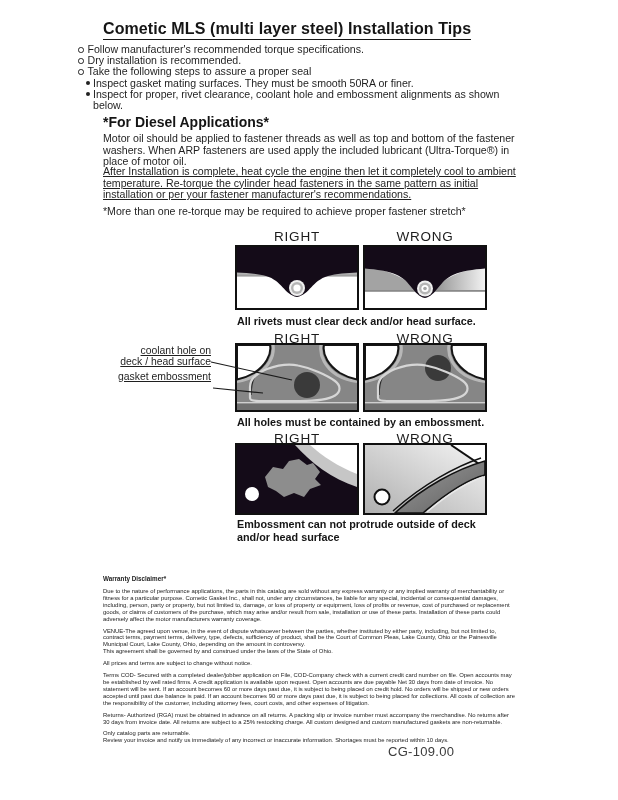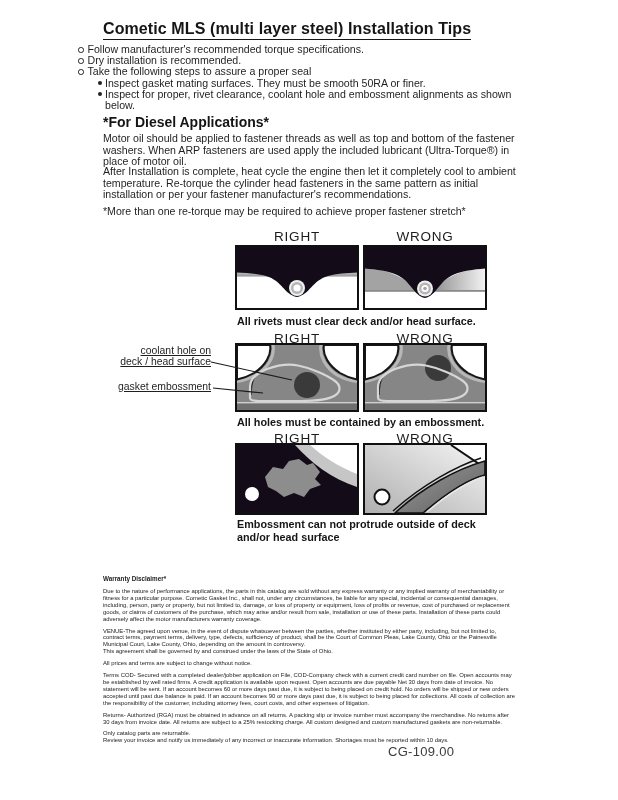--- a/index.html
+++ b/index.html
@@ -7,29 +7,29 @@
     position:relative;width:618px;height:800px;background:#ffffff;
     font-family:"Liberation Sans","DejaVu Sans",sans-serif;color:#1f1f1f;overflow:hidden;
   }
   .abs{position:absolute;}
   
   .title{left:103px;top:20px;font-size:16px;font-weight:bold;color:#151515;
     border-bottom:1.6px solid #151515;padding-bottom:1px;letter-spacing:0.1px;}
   
   .tips{left:78px;top:44px;font-size:10.6px;line-height:11.2px;color:#1f1f1f;width:440px;}
   .tip-row{display:flex;align-items:flex-start;}
-  .tip-row.sub{margin-left:20px;}
+  .tip-row.sub{margin-left:8px;}
   .m-circle{width:3.5px;height:3.5px;border:1.1px solid #222;border-radius:50%;
     display:inline-block;margin:3px 4px 0 0;flex:none;}
   .m-dot{width:4px;height:4px;background:#222;border-radius:50%;
     display:inline-block;margin:3px 3px 0 0;flex:none;}
   
   .diesel-h{left:103px;top:114px;font-size:14px;font-weight:bold;color:#151515;}
   .para{left:103px;width:424px;font-size:10.6px;line-height:11.6px;color:#1f1f1f;}
-  .p1{top:133px;}.p2{top:166px;}.p3{top:206px;}
+  .p1{top:133px;}.p2{top:166px;text-decoration:underline;}.p3{top:206px;}
   
   .dg-label{width:124px;text-align:center;font-size:13.5px;letter-spacing:0.8px;color:#1c1c1c;}
   .panel{width:124px;background:#fff;border:2px solid #101010;box-sizing:border-box;}
   .panel svg{display:block;}
   .caption{left:237px;font-size:10.8px;font-weight:bold;color:#161616;white-space:pre-line;line-height:12.6px;}
   .ann{font-size:10.4px;color:#1f1f1f;text-align:right;width:112px;line-height:11px;text-decoration:underline;}
   
   .warranty{left:103px;top:575px;width:414px;color:#222;}
   .warranty h3{margin:0 0 6px 0;font-size:6.3px;font-weight:bold;}
   .warranty p{margin:0 0 5px 0;font-size:5.9px;line-height:6.9px;white-space:pre-line;}
@@ -106,21 +106,21 @@
   </div>
   <div class="abs caption" style="top:315px;">All rivets must clear deck and/or head surface.</div>
 
   <div class="abs dg-label" style="left:235px;top:331px;">RIGHT</div>
   <div class="abs dg-label" style="left:363px;top:331px;">WRONG</div>
 
   <div class="abs ann" style="left:99px;top:345px;">
     <div>coolant hole on</div>
     <div>deck / head surface</div>
   </div>
-  <div class="abs ann" style="left:99px;top:381px;">gasket embossment</div>
+  <div class="abs ann" style="left:99px;top:371px;">gasket embossment</div>
 
   <div class="abs panel" style="left:235px;top:343px;height:69px;">
     <svg width="120" height="65" viewBox="0 0 120 65">
       <rect width="120" height="65" fill="#868686"></rect>
       <path d="M36,0 C38,11 31,23 19,30 C13,33.5 6,35.5 0,36.5" stroke="#b8b8b8" stroke-width="3" fill="none"></path>
       <path d="M84,0 C82,11 89,23 100,30 C106,33.5 113,35.5 120,36.5" stroke="#b8b8b8" stroke-width="3" fill="none"></path>
       <path d="M0,0 H33 C35,10 28,21 17,28 C11,31.5 5,33.5 0,34.5 Z" fill="#ffffff" stroke="#151515" stroke-width="2"></path>
       <path d="M87,0 H120 V34.5 C115,33.5 109,31.5 103,28 C92,21 85,10 87,0 Z" fill="#ffffff" stroke="#151515" stroke-width="2"></path>
       <rect x="0" y="58" width="120" height="7" fill="#6f6f6f"></rect>
       <rect x="0" y="57" width="120" height="1.4" fill="#cfcfcf"></rect>

